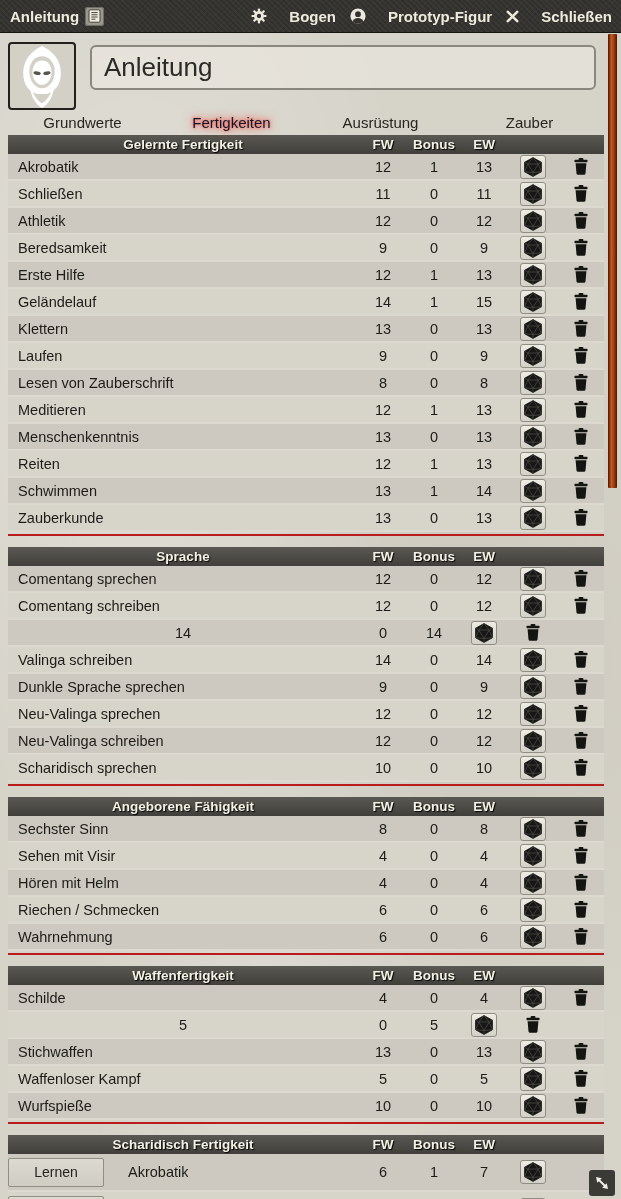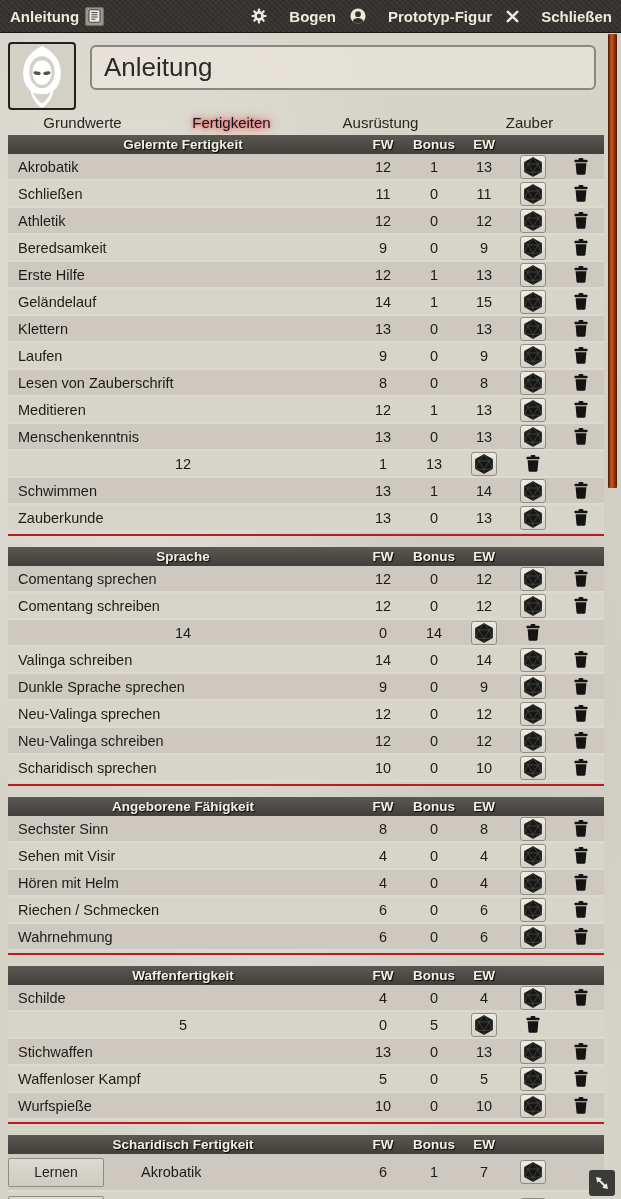--- a/index.html
+++ b/index.html
@@ -69,21 +69,21 @@
     padding:0;cursor:pointer;
   }
   .trash-btn{background:none;border:none;padding:0;cursor:pointer;display:flex;align-items:center;}
   
   .u-row{
     display:grid;grid-template-columns:1fr 50px 52px 48px 50px 46px;align-items:center;
     height:36px;border-bottom:2px solid #ddd9d0;font-size:14.5px;
   }
   .u-row:nth-child(odd){background:#cdc9c0;}
   .u-row:nth-child(even){background:#d7d4ca;}
-  .u-namecell{display:flex;align-items:center;gap:13px;}
+  .u-namecell{display:flex;align-items:center;}
   .learn-btn{
     width:96px;height:29px;margin-left:0;flex:0 0 auto;
     background:linear-gradient(#dcd9d0,#cfccc3);border:1px solid #8f8d84;border-radius:2px;
     font-family:inherit;font-size:14px;color:#24231f;cursor:pointer;
   }
   .u-name{padding-left:24px;}
   
   .scroll-thumb{
     position:absolute;top:34px;right:4px;width:9px;height:454px;
     background:linear-gradient(to right,#4a1504,#c25a20 38%,#a03a0c 68%,#4a1504);
@@ -468,20 +468,21 @@
         <svg width="14" height="17" viewBox="0 0 14 17">
           <rect x="4.6" y="0" width="4.8" height="2.4" rx="0.9" fill="#141412"></rect>
           <rect x="0.5" y="1.7" width="13" height="2.6" rx="0.7" fill="#141412"></rect>
           <path d="M1.6 5.3 h10.8 l-0.9 10.1 a1.6 1.6 0 0 1 -1.6 1.4 H4.1 a1.6 1.6 0 0 1 -1.6 -1.4 Z" fill="#141412"></path>
         </svg>
       </button>
     </span>
   </div>
 
   <div class="s-row">
+    <span class="c-name">Reiten</span>
     <span class="c-num c-fw">12</span>
     <span class="c-num c-bonus">1</span>
     <span class="c-num c-ew">13</span>
     <span class="c-die">
       <button class="die-btn">
         <svg width="20" height="20" viewBox="0 0 20 20">
           <polygon points="10,0.5 18.5,5.2 18.5,14.8 10,19.5 1.5,14.8 1.5,5.2" fill="#171715" stroke="#000" stroke-width="0.6"></polygon>
           <g stroke="#4d4d49" stroke-width="0.7" fill="none">
             <polygon points="4.8,7 15.2,7 10,15.5"></polygon>
             <path d="M10,0.5 L4.8,7 M10,0.5 L15.2,7 M1.5,5.2 L4.8,7 M18.5,5.2 L15.2,7 M1.5,14.8 L4.8,7 M18.5,14.8 L15.2,7 M1.5,14.8 L10,15.5 M18.5,14.8 L10,15.5 M10,19.5 L10,15.5"></path>

